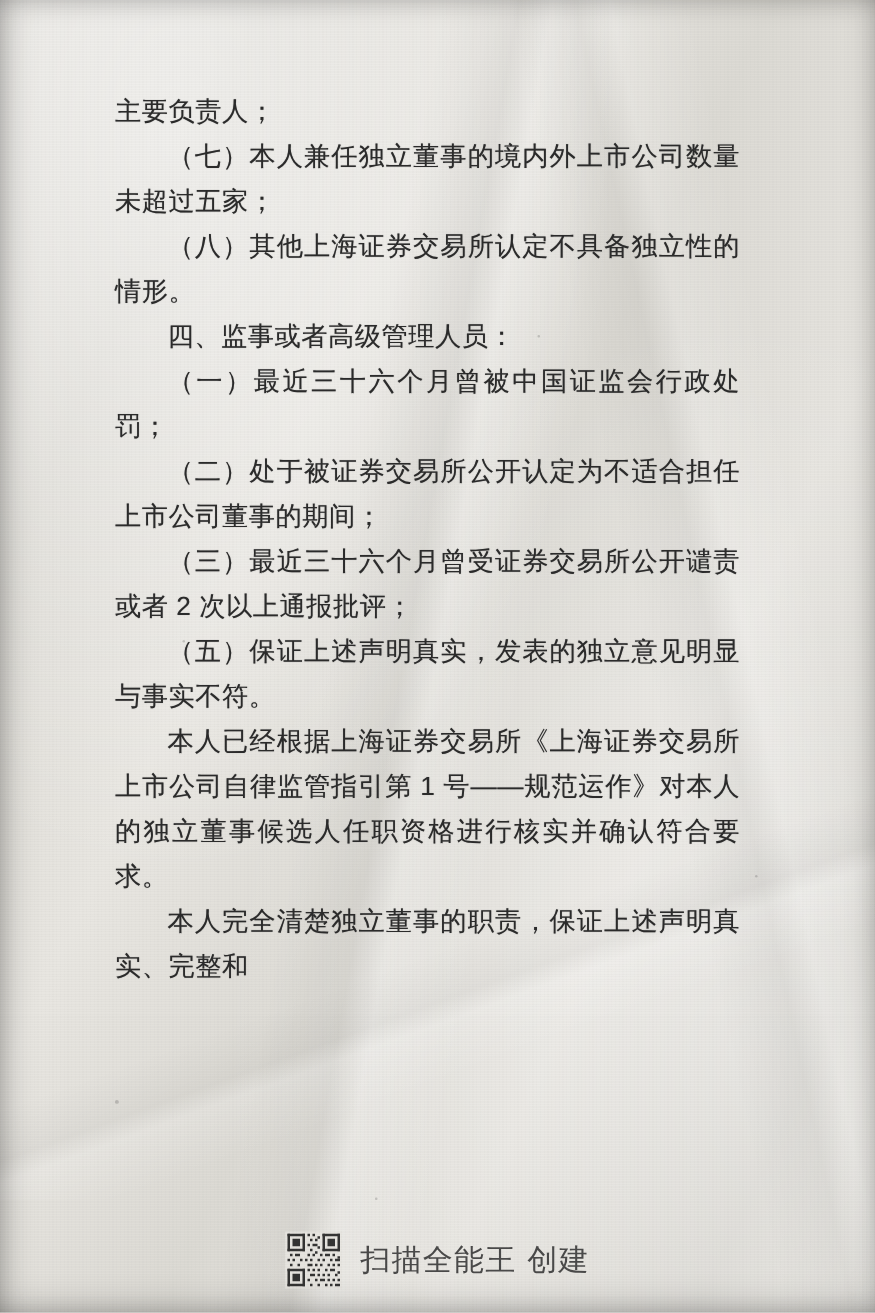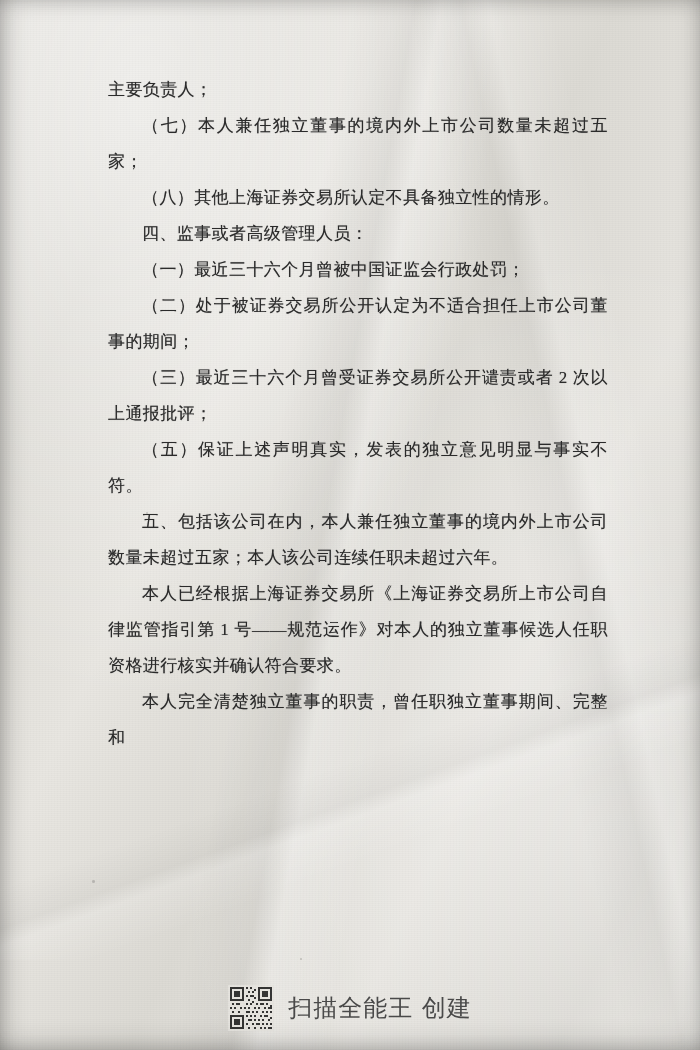--- a/index.html
+++ b/index.html
@@ -62,26 +62,26 @@
     box-shadow:
       inset 14px 0 28px -14px rgba(0,0,0,0.30),
       inset -12px 0 26px -14px rgba(0,0,0,0.22),
       inset 0 -16px 30px -16px rgba(0,0,0,0.26),
       inset 0 12px 26px -14px rgba(0,0,0,0.16);
   }
 
   
   #doc-body {
     position: absolute;
-    left: 108px;
+    left: 92px;
     top: 72px;
     width: 500px;
-    font-family: Liberation Serif, serif;
+    font-family: Liberation Sans, sans-serif;
     color: #2b2b2b;
-    font-size: 17px;
+    font-size: 21px;
     line-height: 36px;
     letter-spacing: 0.4px;
     text-align: justify;
     text-justify: inter-character;
   }
   #doc-body p {
     margin: 0;
     padding: 0;
     text-indent: 0;
   }
@@ -137,23 +137,22 @@
 
   <div id="doc-body">
     <p class="indent" style="text-indent:0">主要负责人；</p>
     <p class="indent">（七）本人兼任独立董事的境内外上市公司数量未超过五家；</p>
     <p class="indent">（八）其他上海证券交易所认定不具备独立性的情形。</p>
     <p class="indent">四、监事或者高级管理人员：</p>
     <p class="indent">（一）最近三十六个月曾被中国证监会行政处罚；</p>
     <p class="indent">（二）处于被证券交易所公开认定为不适合担任上市公司董事的期间；</p>
     <p class="indent">（三）最近三十六个月曾受证券交易所公开谴责或者 2 次以上通报批评；</p>
     <p class="indent">（五）保证上述声明真实，发表的独立意见明显与事实不符。</p>
-    <p class="indent">五、包括该公司在内，本人兼任独立董事的境内外上市公司数量未超过五家；本人该公司连续任职未超过六年。</p>
     <p class="indent">本人已经根据上海证券交易所《上海证券交易所上市公司自律监管指引第 1 号——规范运作》对本人的独立董事候选人任职资格进行核实并确认符合要求。</p>
-    <p class="indent">本人完全清楚独立董事的职责，曾任职独立董事期间、完整和</p>
+    <p class="indent">本人完全清楚独立董事的职责，保证上述声明真实、完整和</p>
   </div>
 
   <div id="footer-mark">
     <svg id="qr" viewBox="0 0 23 23" xmlns="http://www.w3.org/2000/svg">
       <rect width="23" height="23" fill="#e8e6e1"></rect>
       <g fill="#1d1d1d">
 
         <rect x="1" y="1" width="7" height="1"></rect>
           <rect x="1" y="7" width="7" height="1"></rect>
         <rect x="1" y="1" width="1" height="7"></rect>

